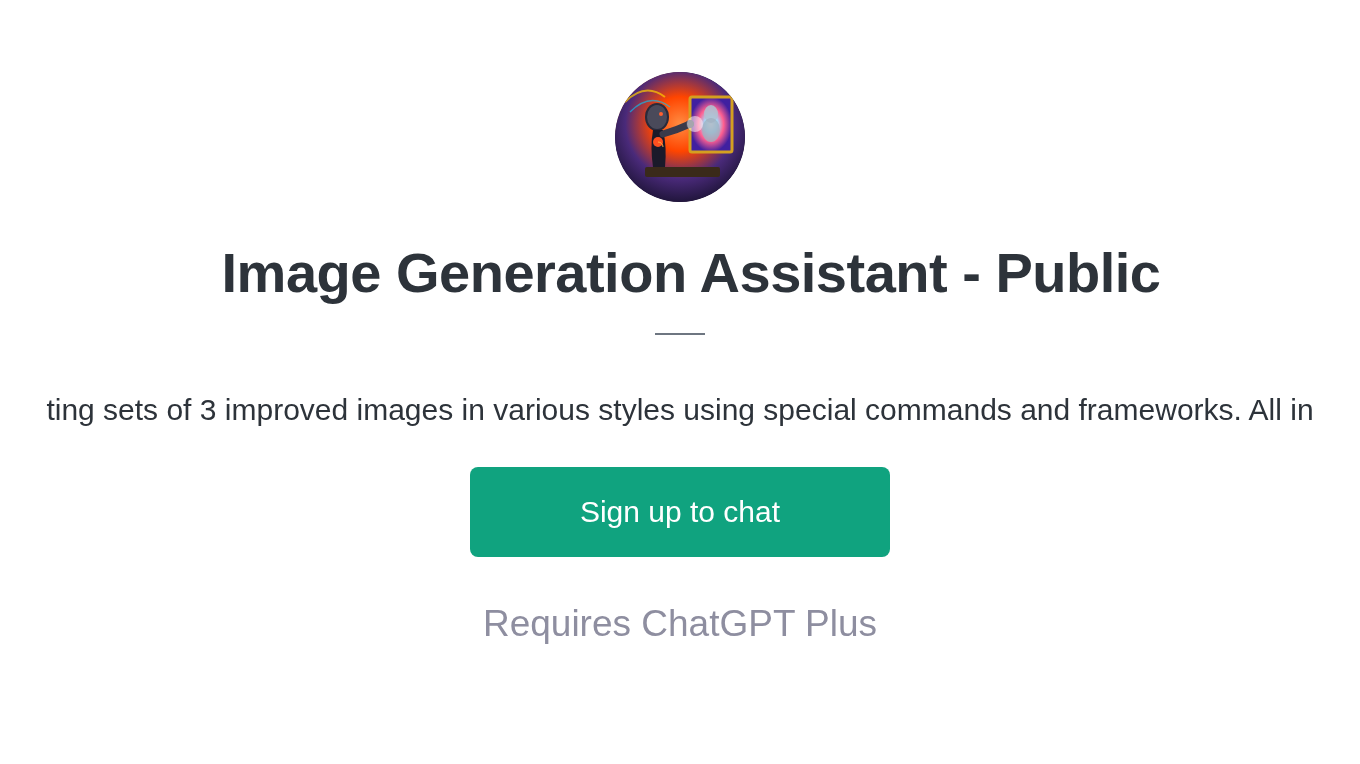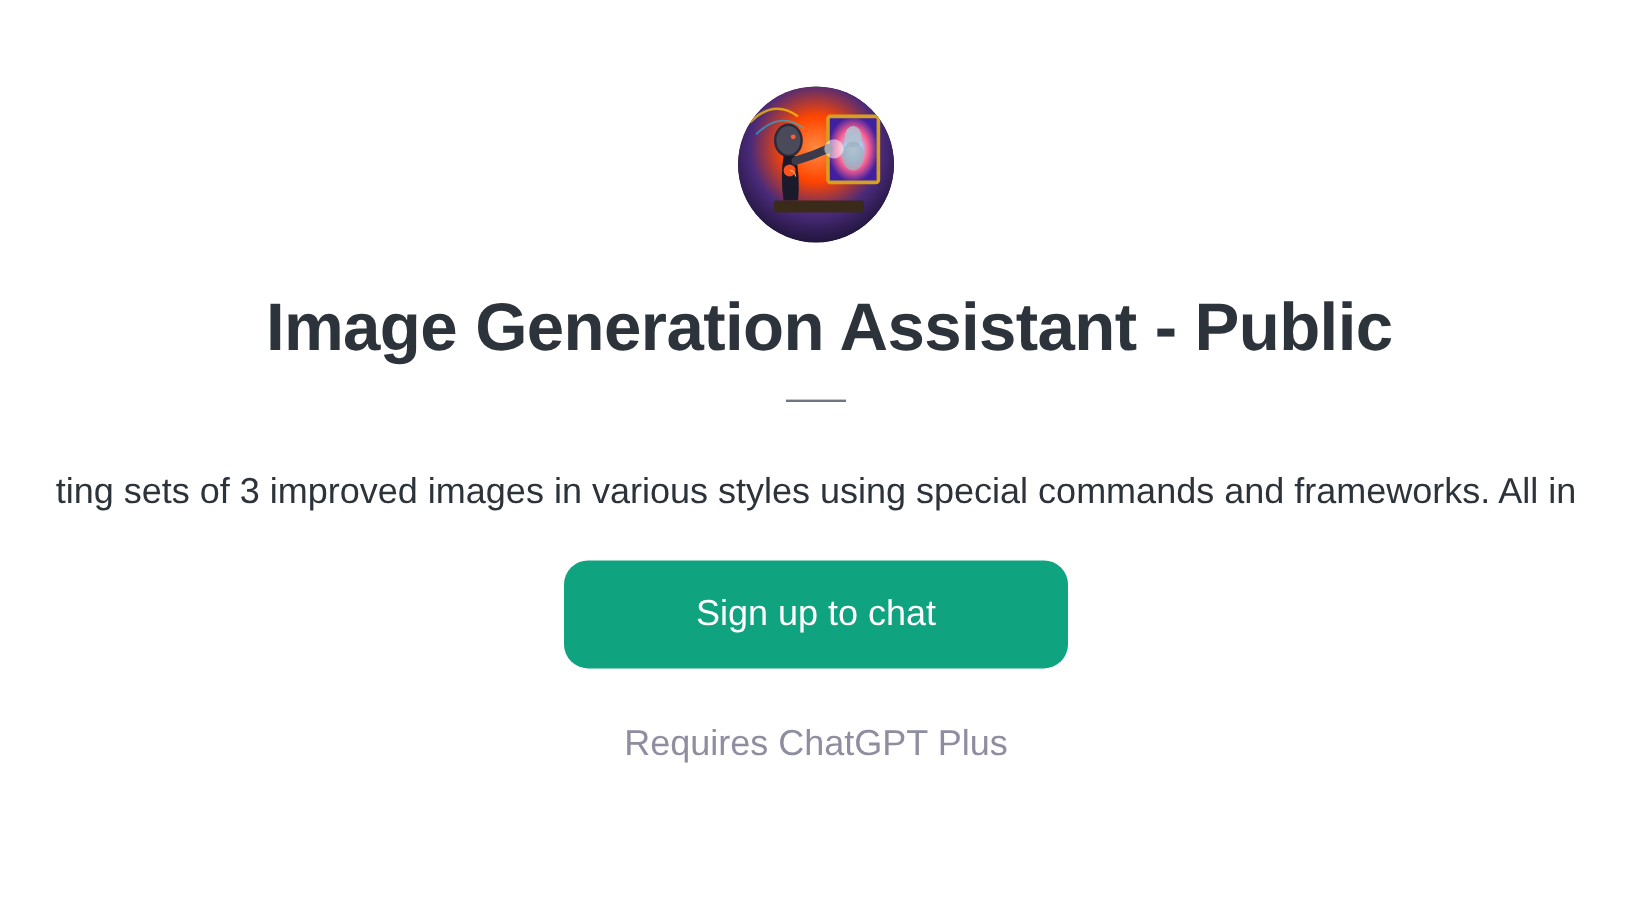--- a/index.html
+++ b/index.html
@@ -54,30 +54,30 @@
       color: #2d333a;
       text-align: center;
       white-space: nowrap;
       margin-bottom: 40px;
       font-weight: 400;
     }
     .cta-button {
       background: #10a37f;
       color: #ffffff;
       border: none;
-      border-radius: 20px;
+      border-radius: 8px;
       padding: 28px 110px;
       font-size: 30px;
       font-weight: 400;
       cursor: pointer;
       margin-bottom: 46px;
       font-family: inherit;
     }
     .requires {
-      font-size: 30px;
+      font-size: 37px;
       color: #8e8ea0;
       font-weight: 400;
     }
   </style>
 </head>
 <body>
 
 <div class="avatar">
   <svg viewBox="0 0 130 130">
     <defs>

